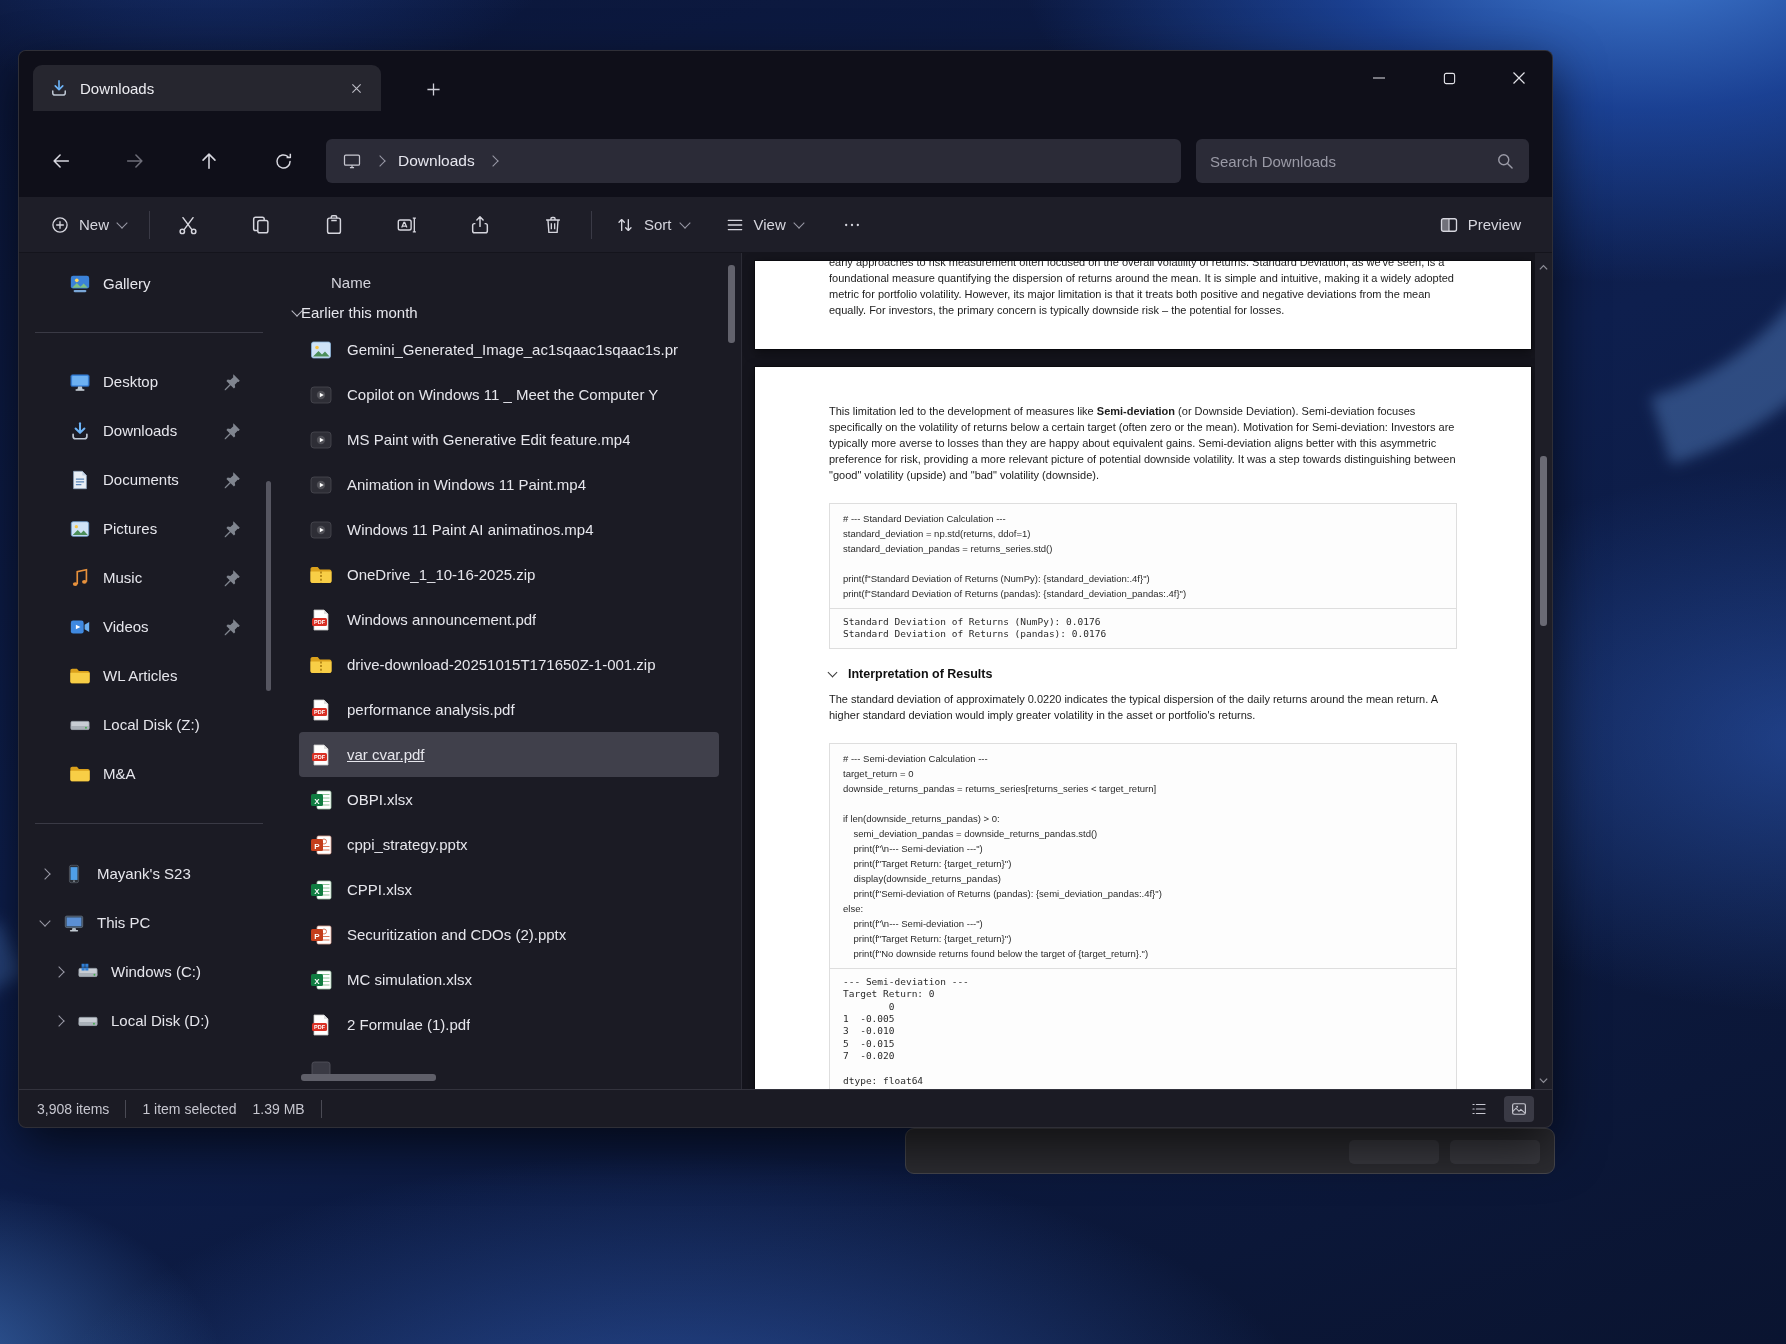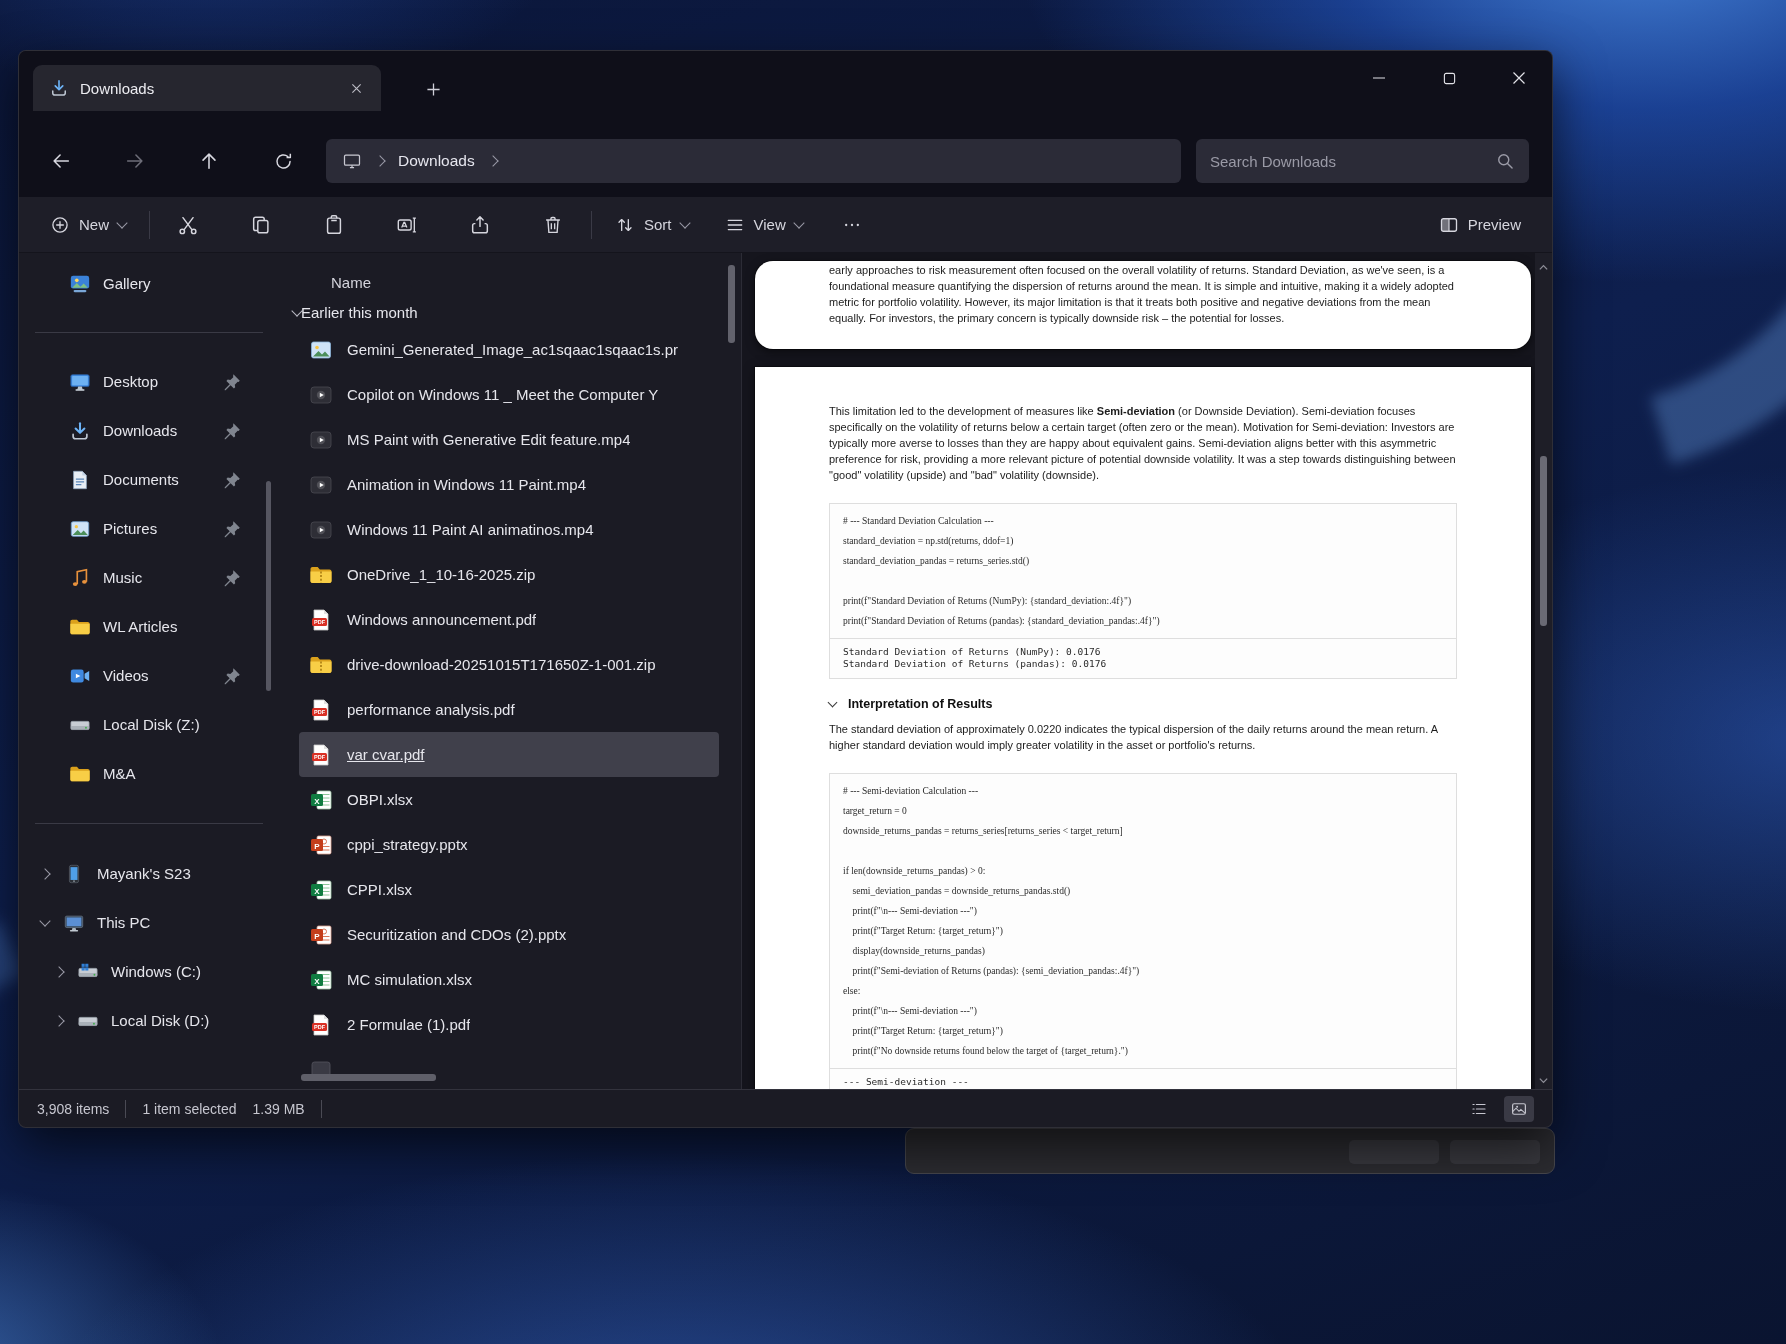--- a/index.html
+++ b/index.html
@@ -97,26 +97,26 @@
   .file-row.selected { background:#40404b;text-decoration:underline; }
   .file-name { font-size:15px; white-space:nowrap; overflow:hidden; }
   .fic { width:24px; height:24px; }
   .fl-vscroll { position:absolute; right:6px; top:12px; width:7px; height:78px; border-radius:3px; background:#62626c; }
   .fl-hscroll { position:absolute; bottom:8px; left:22px; width:135px; height:7px; border-radius:3px; background:#5f5f69; }
 
   
   .preview { flex:1; position:relative; background:#15151d; border-left:1px solid #2c2c36; overflow:hidden; }
   .page { position:absolute; left:13px; width:776px; background:#ffffff;
     box-shadow:0 0 0 1px rgba(0,0,0,.35), 0 3px 10px rgba(0,0,0,.5); }
-  .page1 { top:8px; height:88px; padding:8px 74px; overflow:hidden;border-radius:18px; }
+  .page1 { top:8px; height:88px; padding:0 74px; overflow:hidden; }
   .page1 .ptext { margin-top:-7px; }
   .page2 { top:114px; height:760px; padding:36px 74px 0; overflow:hidden; }
   .ptext, .pp { font-size:11px; line-height:16px; color:#1c1c1c; }
   .codebox { margin-top:20px; border:1px solid #dedede; background:#fdfdfd; }
-  .code-in { padding:7px 13px; font-family:Liberation Serif, serif; font-size:9.5px; line-height:20px;
+  .code-in { padding:7px 13px; font-family:Liberation Sans, sans-serif; font-size:9.5px; line-height:15px;
     color:#2a2a2a; white-space:pre; overflow:hidden; }
   .code-out { border-top:1px solid #dedede; padding:7px 13px; font-family:"DejaVu Sans Mono",monospace;
     font-size:9.5px; line-height:12.4px; color:#2a2a2a; white-space:pre; overflow:hidden; }
   .interp-h { margin-top:18px; display:flex; align-items:center; gap:12px; font-size:12.5px; font-weight:bold; color:#101010; }
   .interp-p { margin-top:10px; }
   .pp .b { font-weight:bold; }
   .bottom-h { margin-top:14px; }
 
   .vscroll { width:17px; flex:none; position:relative; background:#1e1e27; }
   .vs-arrow { position:absolute; left:3px; width:11px; height:11px; color:#8e8e98; }
@@ -428,40 +428,40 @@
             <span class="sb-label">Music</span>
             <span class="ic pin">
               <svg viewBox="0 0 24 24">
                 <path d="M13.5 3.5l7 7-1.4 1.4-.9-.2-3.2 3.2.5 2.9-1.4 1.4-3.6-3.6L5 21l-1-.1.1-1 5.4-5.5-3.6-3.6 1.4-1.4 2.9.5 3.2-3.2-.2-.9z" fill="#9aa0aa"></path>
               </svg>
             </span>
           </div>
           <div class="sb-item">
             <span class="ic">
               <svg viewBox="0 0 24 24">
-                <path d="M1.5 6c0-1.1.9-2 2-2h5.2l2.1 2.5h9.7c1.1 0 2 .9 2 2V18c0 1.1-.9 2-2 2h-17c-1.1 0-2-.9-2-2z" fill="#dba11c"></path>
-                <path d="M1.5 8.5h21V18c0 1.1-.9 2-2 2h-17c-1.1 0-2-.9-2-2z" fill="#f8ce46"></path>
-              </svg>
-            </span>
-            <span class="sb-label">WL Articles</span>
-          </div>
-          <div class="sb-item">
-            <span class="ic">
-              <svg viewBox="0 0 24 24">
                 <rect x="2" y="5" width="14" height="14" rx="2.5" fill="#3f89e0"></rect>
                 <path d="M17 9.5l5-3v11l-5-3z" fill="#6db1f2"></path>
                 <path d="M7.5 9.5l5 2.5-5 2.5z" fill="#fff"></path>
               </svg>
             </span>
             <span class="sb-label">Videos</span>
             <span class="ic pin">
               <svg viewBox="0 0 24 24">
                 <path d="M13.5 3.5l7 7-1.4 1.4-.9-.2-3.2 3.2.5 2.9-1.4 1.4-3.6-3.6L5 21l-1-.1.1-1 5.4-5.5-3.6-3.6 1.4-1.4 2.9.5 3.2-3.2-.2-.9z" fill="#9aa0aa"></path>
               </svg>
             </span>
+          </div>
+          <div class="sb-item">
+            <span class="ic">
+              <svg viewBox="0 0 24 24">
+                <path d="M1.5 6c0-1.1.9-2 2-2h5.2l2.1 2.5h9.7c1.1 0 2 .9 2 2V18c0 1.1-.9 2-2 2h-17c-1.1 0-2-.9-2-2z" fill="#dba11c"></path>
+                <path d="M1.5 8.5h21V18c0 1.1-.9 2-2 2h-17c-1.1 0-2-.9-2-2z" fill="#f8ce46"></path>
+              </svg>
+            </span>
+            <span class="sb-label">WL Articles</span>
           </div>
           <div class="sb-item">
             <span class="ic">
               <svg viewBox="0 0 24 24">
                 <rect x="2" y="8" width="20" height="9" rx="1.6" fill="#c8cdd4" stroke="#8d949c" stroke-width=".7"></rect>
                 <rect x="2" y="13" width="20" height="4" rx="1" fill="#aab1b9"></rect>
                 <circle cx="18.5" cy="15" r="1" fill="#3fae49"></circle>
               </svg>
             </span>
             <span class="sb-label">Local Disk (Z:)</span>

